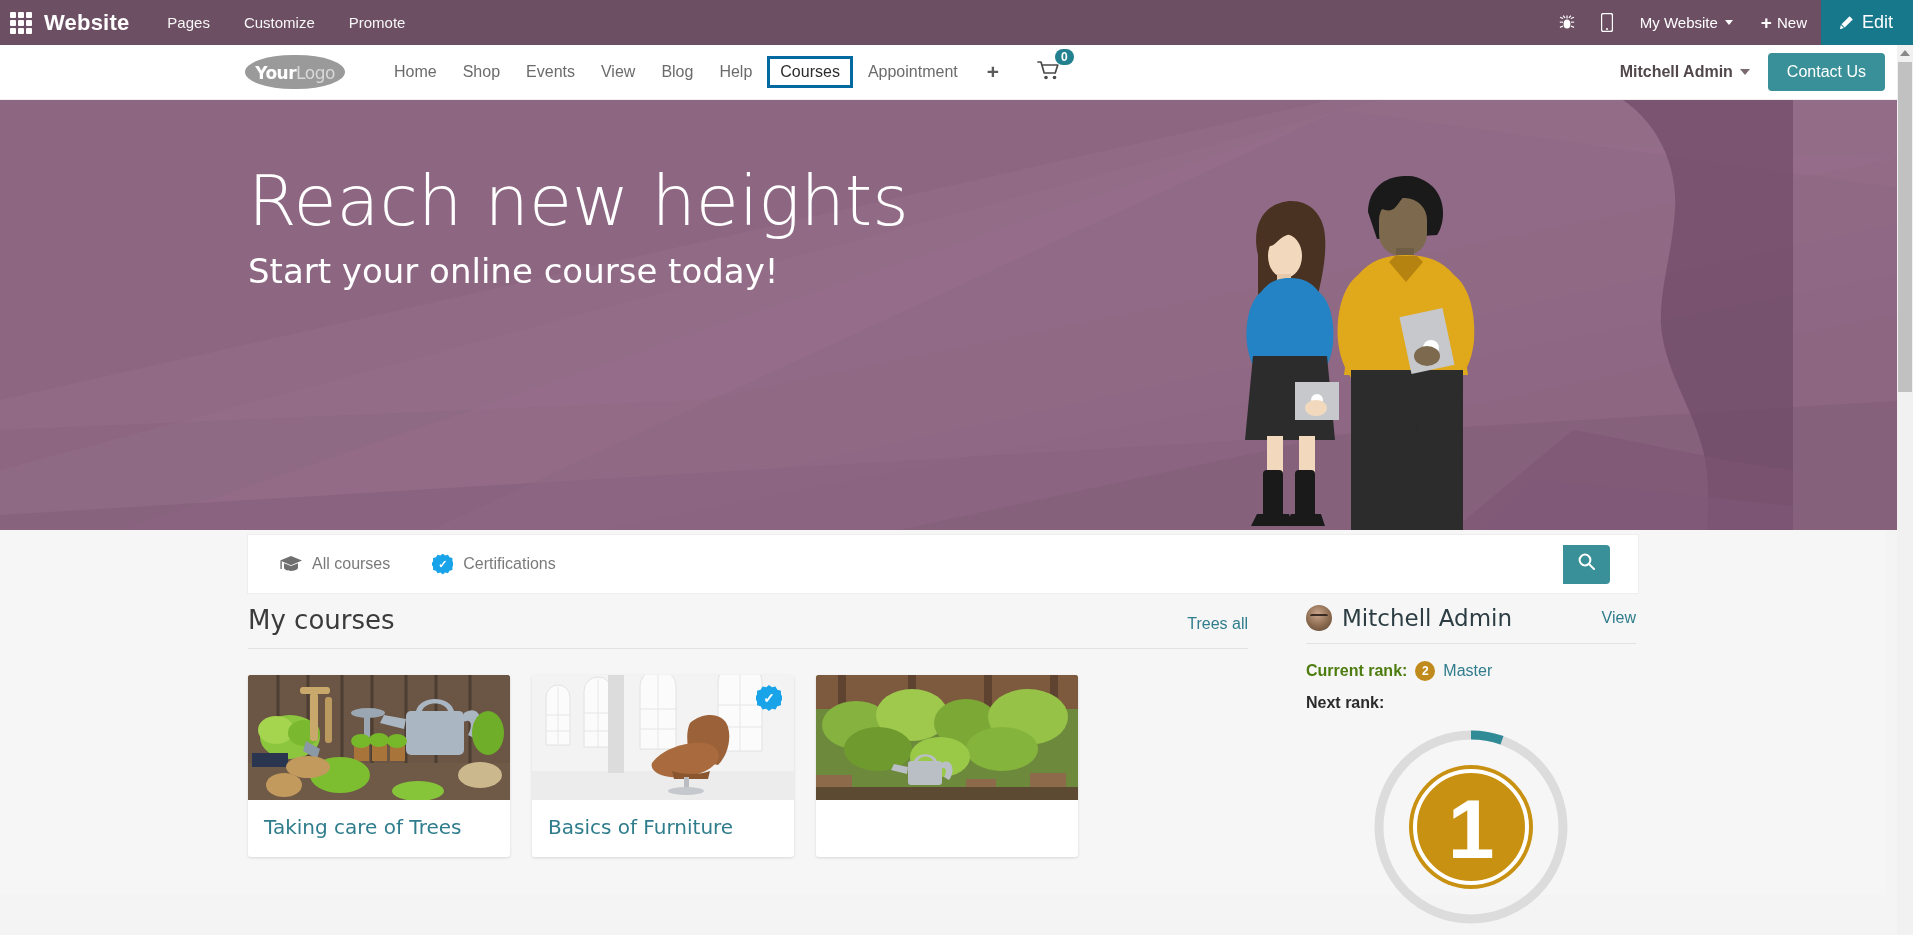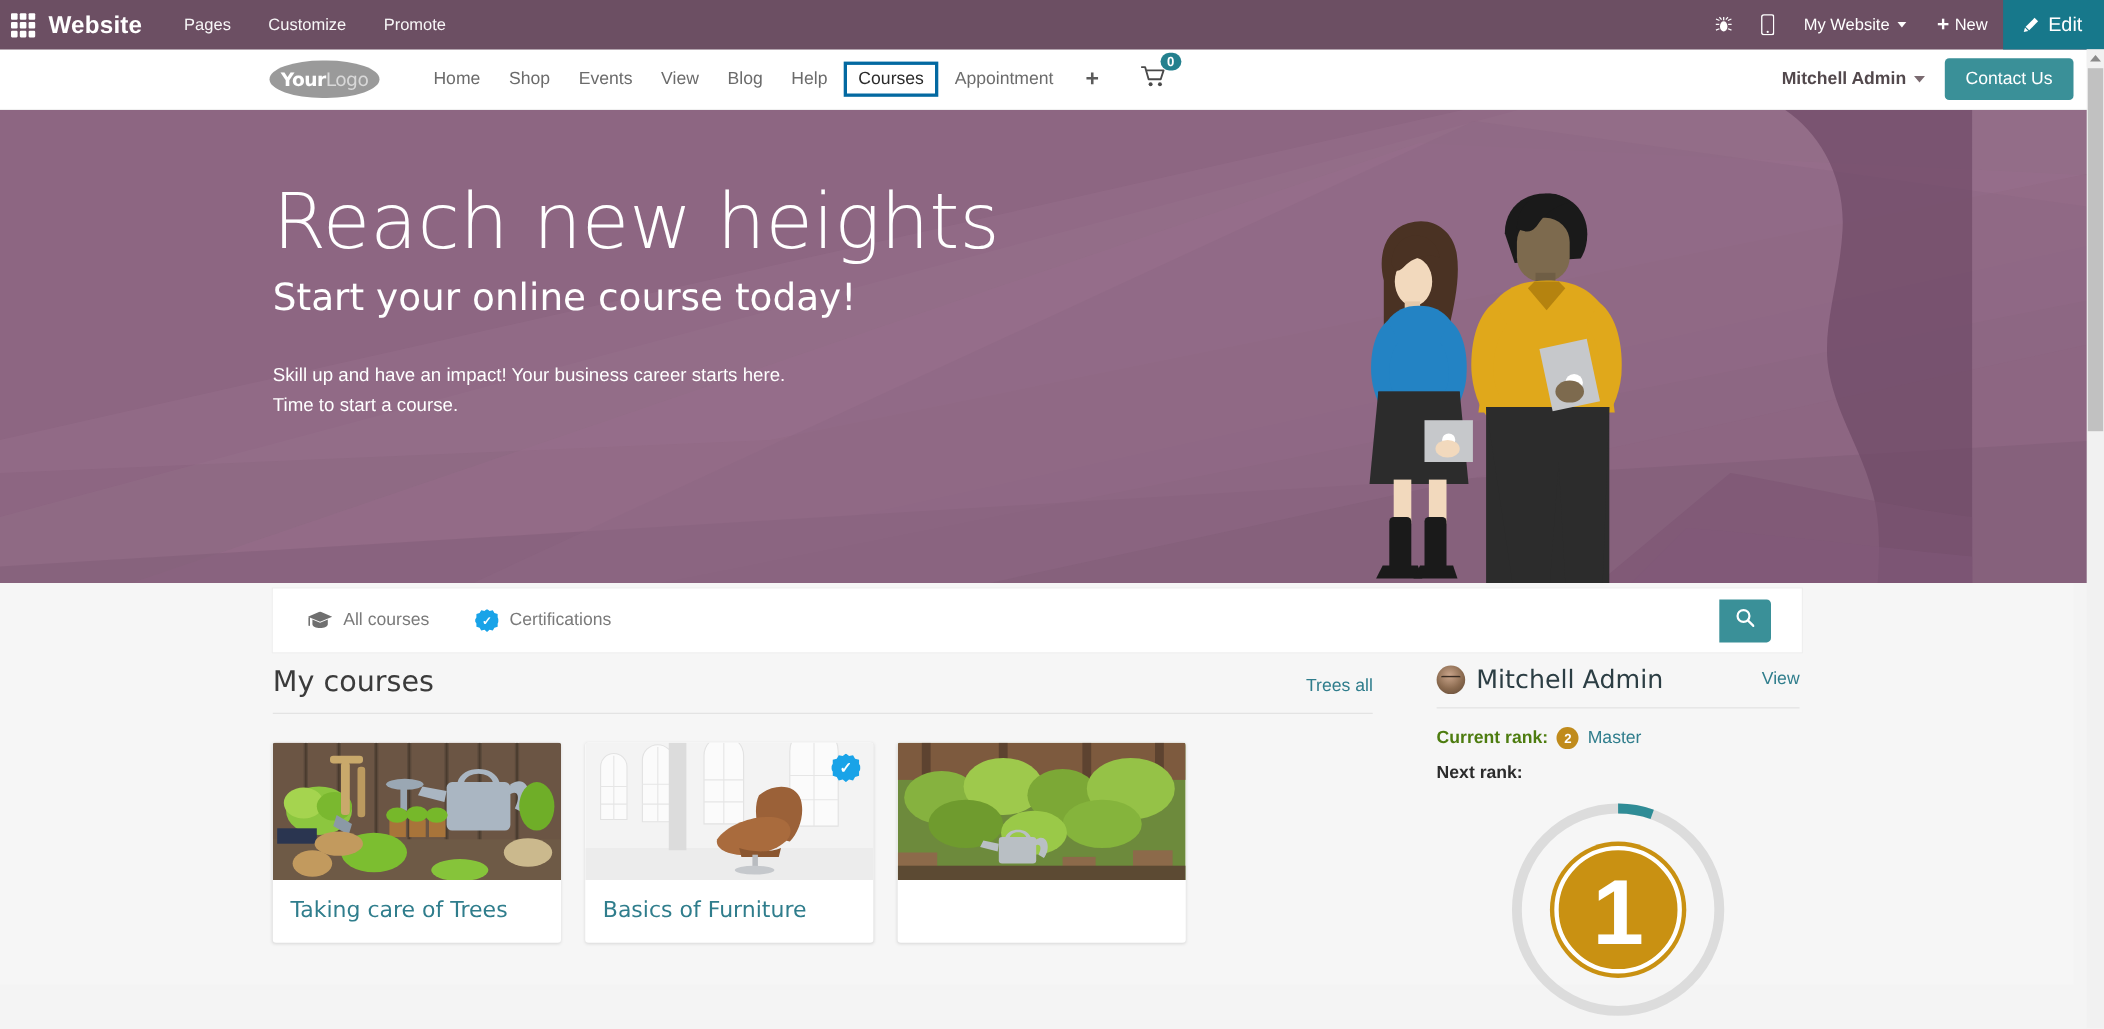--- a/index.html
+++ b/index.html
@@ -396,24 +396,20 @@
       <path d="M138 414 h30 l4 12 h-40 Z" fill="#1a1a1a"></path>
       <rect x="142" y="282" width="44" height="38" fill="#c6c8cb"></rect>
       <circle cx="164" cy="300" r="6" fill="#fff"></circle>
       <ellipse cx="163" cy="308" rx="11" ry="8" fill="#f2d9bd"></ellipse>
     </g>
   </svg>
 
   <div id="hero-content">
     <h1>Reach new heights</h1>
     <h2>Start your online course today!</h2>
-    <div class="hero-p">
-      <div>Skill up and have an impact! Your business career starts here.</div>
-      <div>Time to start a course.</div>
-    </div>
   </div>
 </div>
 
 <div id="main">
   <div id="main-inner">
     <div id="col-left">
       <div class="sec-head">
         <h3>My courses</h3>
         <a>Trees all</a>
       </div>

